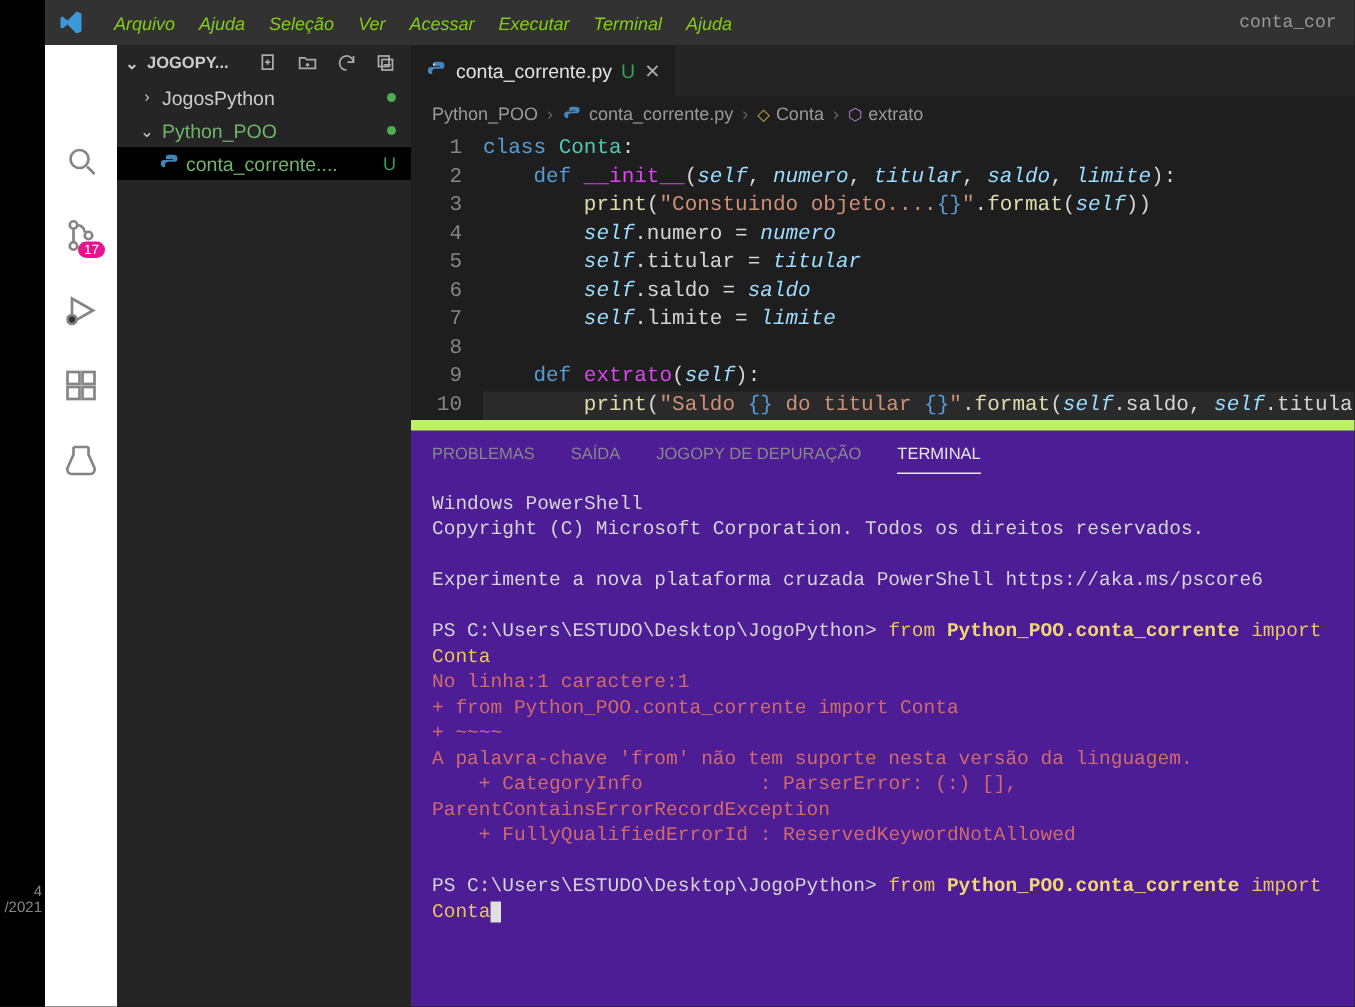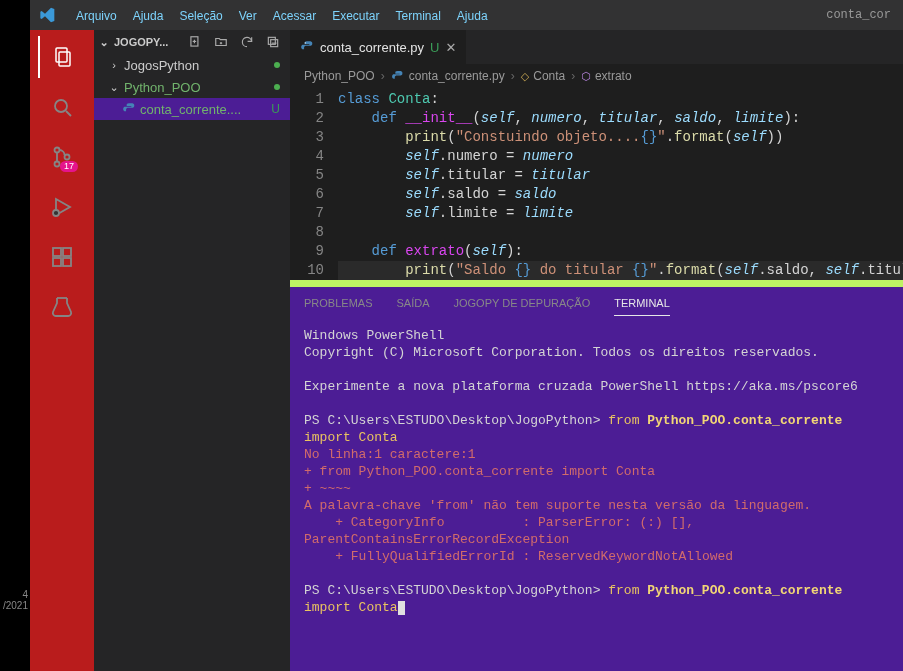--- a/index.html
+++ b/index.html
@@ -40,23 +40,24 @@
   padding: 0 8px;
   gap: 4px;
 }
 .titlebar .logo {
   width: 18px; height: 18px;
   display: flex; align-items: center; justify-content: center;
   margin-right: 8px;
 }
 .menu-item {
   padding: 4px 8px;
-  color: #7dd3fc;
+  color: #84cc16;
   font-size: 12px;
   cursor: pointer;
+  font-style: italic;
 }
 .title-filename {
   margin-left: auto;
   color: #999;
   font-size: 12px;
   padding-right: 4px;
   white-space: nowrap;
   overflow: hidden;
   font-family: Liberation Mono, monospace;
 }
@@ -64,22 +65,22 @@
 .main {
   position: absolute;
   left: 30px;
   top: 30px;
   right: 0;
   bottom: 0;
   display: flex;
 }
 
 .activity-bar {
-  width: 64px;
-  background: #b91c1c;
+  width: 48px;
+  background: #ffffff;
   display: flex;
   flex-direction: column;
   align-items: center;
   padding-top: 6px;
   gap: 8px;
 }
 .activity-icon {
   width: 48px;
   height: 42px;
   display: flex;
@@ -141,21 +142,21 @@
   height: 22px;
   display: flex;
   align-items: center;
   padding-left: 12px;
   gap: 4px;
   font-size: 13px;
   cursor: pointer;
 }
 .tree-item.depth1 { padding-left: 14px; }
 .tree-item.depth2 { padding-left: 28px; }
-.tree-item.selected { background: #4c1d95; }
+.tree-item.selected { background: #000000; }
 .chevron { width: 12px; text-align: center; color: #ccc; font-size: 11px; }
 .dot-mod { width: 6px; height: 6px; border-radius: 50%; background: #4caf50; margin-left: auto; margin-right: 10px; }
 .u-badge { color: #3a9c57; margin-left: auto; margin-right: 10px; font-size: 12px; }
 .folder-label { color: #ccc; }
 .folder-label.green { color: #71b36c; }
 .file-label { color: #71b36c; }
 
 .editor-area {
   flex: 1;
   display: flex;

